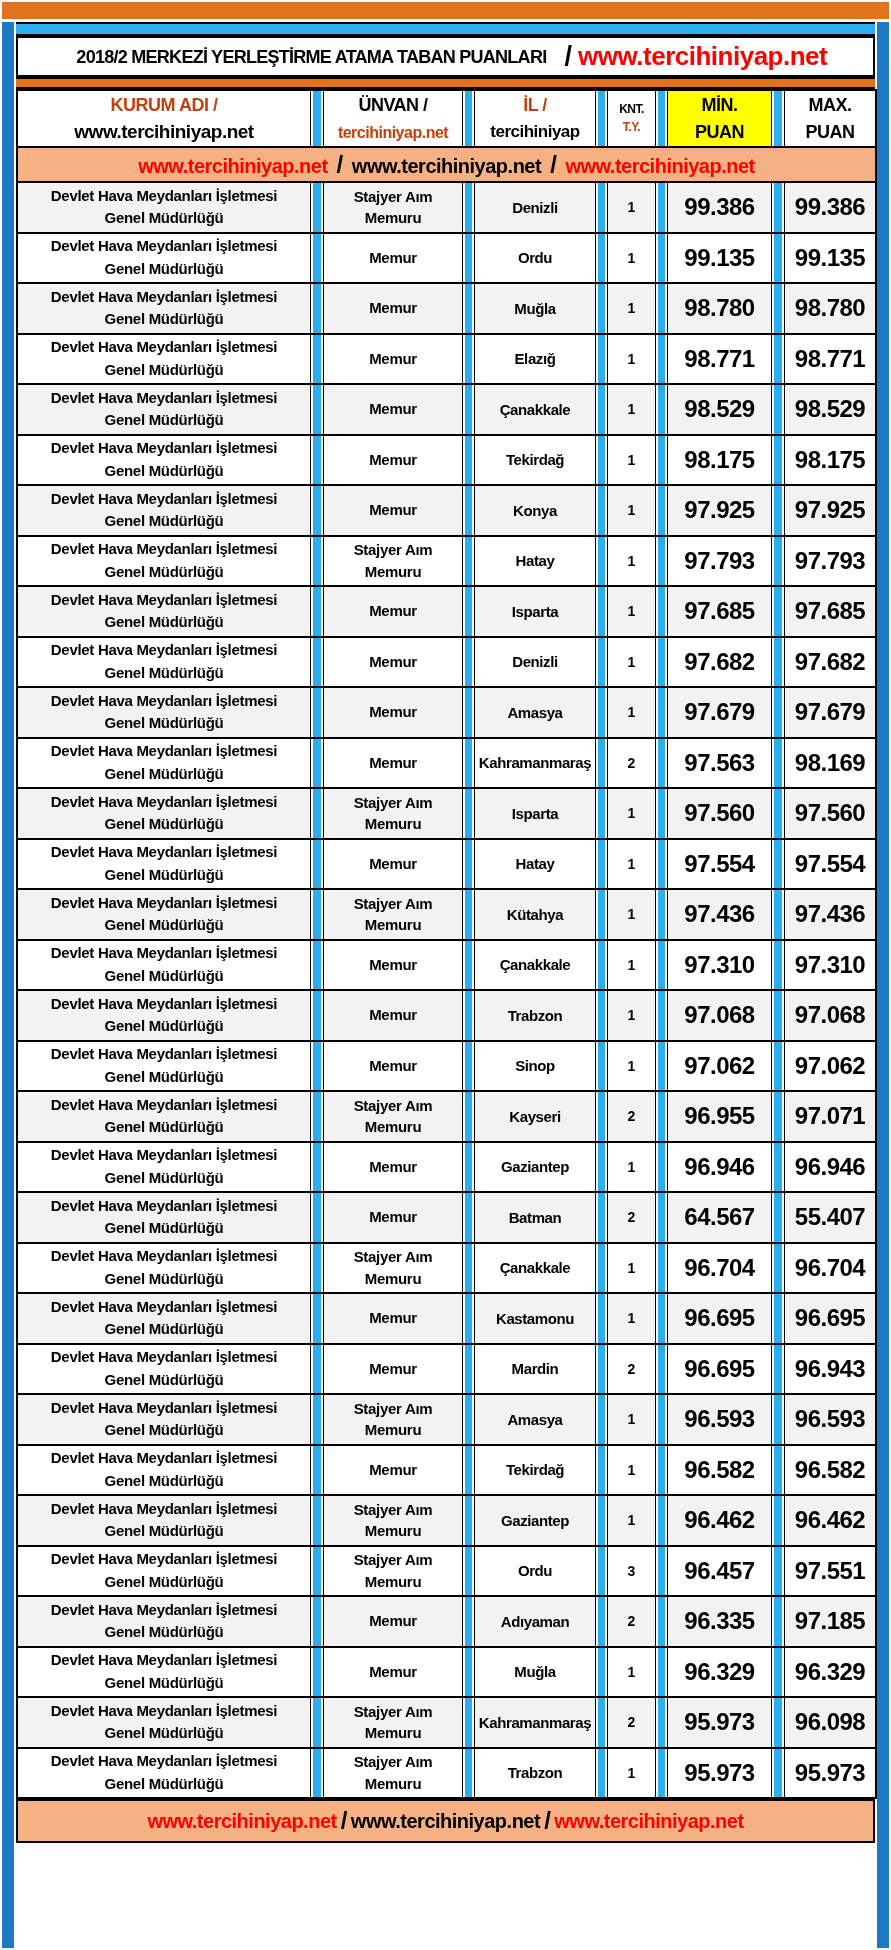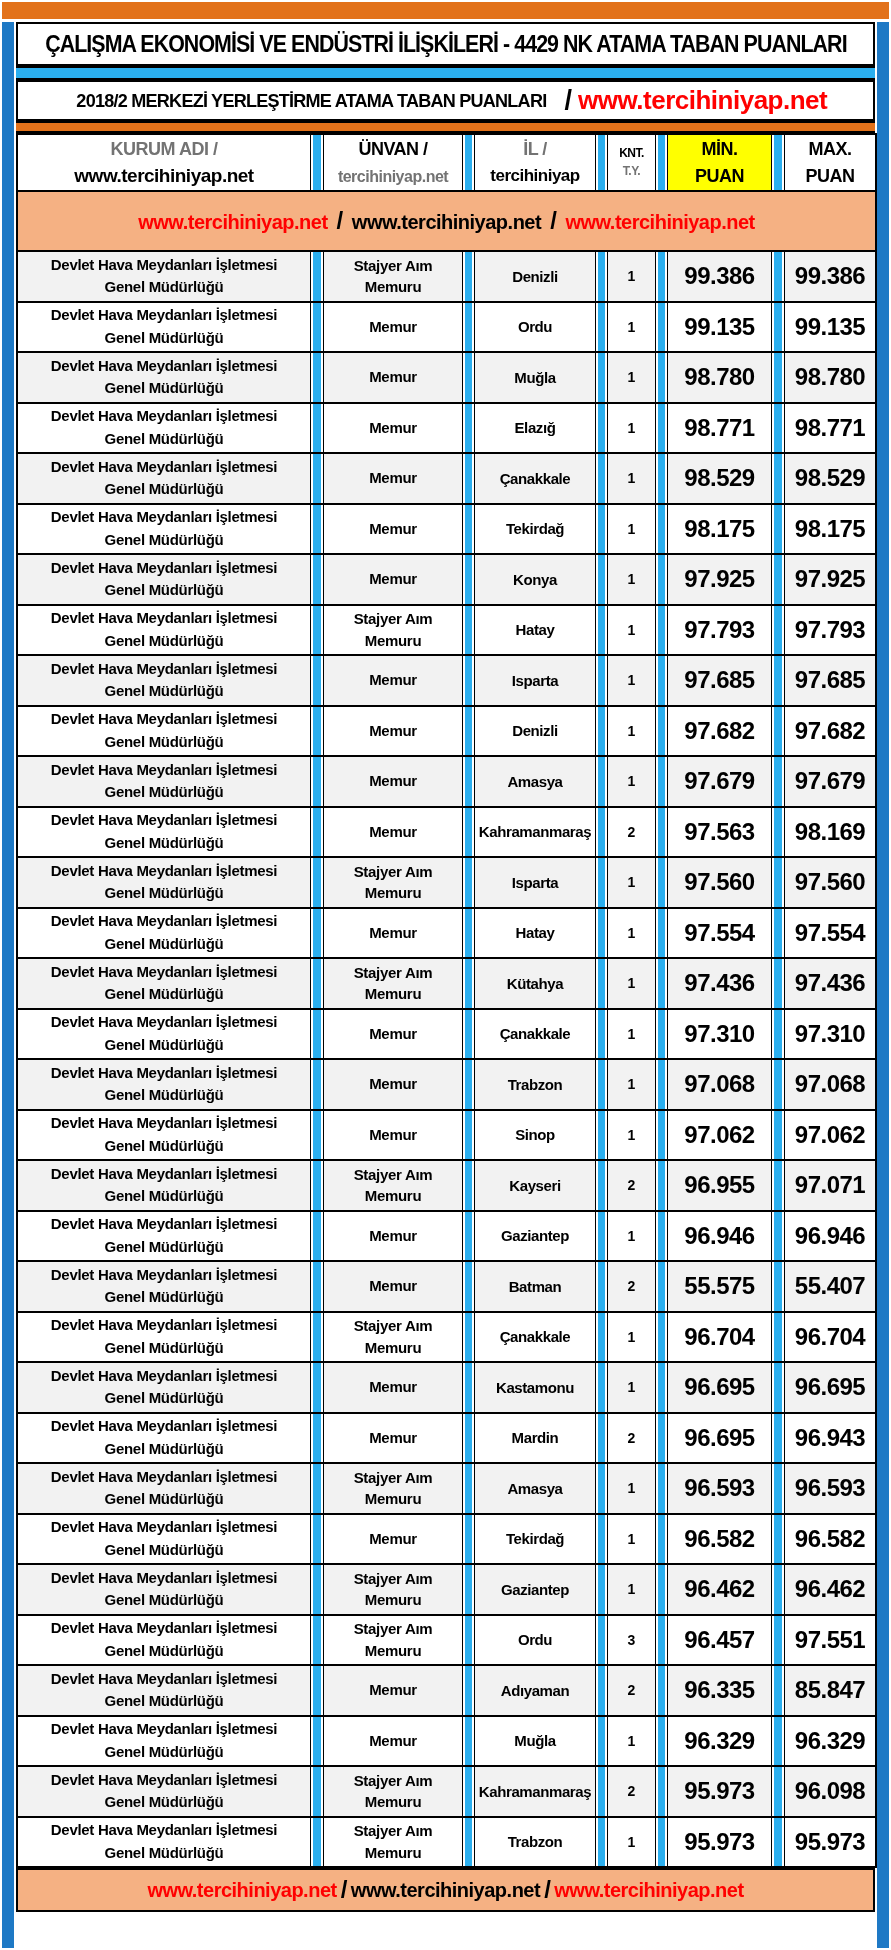--- a/index.html
+++ b/index.html
@@ -80,34 +80,34 @@
   th.hcell {
     border: 1px solid #000;
     height: 57px;
     background: #fff;
     font-size: 18px;
     line-height: 1.45;
     letter-spacing: -0.5px;
   }
   th.hcell .h-big { font-size: 19px; }
   th.hcell.yellow { background: #FFFF00; }
-  .red { color: #737373; }
+  .red { color: #c2410c; }
 
   td.gap, th.gap {
     border-top: 1px solid #000;
     border-bottom: 1px solid #000;
     background: linear-gradient(to right,
       #ffffff 0px, #ffffff 2px,
       #2BAFEF 2px, #2BAFEF calc(100% - 2px),
       #ffffff calc(100% - 2px), #ffffff 100%);
   }
 
   td.banner-cell {
     border: 1px solid #000;
-    height: 60px;
+    height: 35px;
     background: #F5B183;
     font-size: 20px;
     letter-spacing: -0.5px;
     white-space: nowrap;
   }
   .banner-black { color: #000; }
   .banner-red { color: #FF0000; }
   .banner-sep { color: #000; font-size: 24px; font-weight: bold; margin: 0 4px; }
 
   tr.data-row td.cell {
@@ -134,23 +134,20 @@
     white-space: nowrap;
   }
 </style>
 </head>
 <body>
 
 <div class="top-orange-bar"></div>
 
 <div class="frame">
 
-  <div class="title-box">
-    <span class="title-text">ÇALIŞMA EKONOMİSİ VE ENDÜSTRİ İLİŞKİLERİ - 4429 NK ATAMA TABAN PUANLARI</span>
-  </div>
 
   <div class="cyan-strip"></div>
 
   <div class="subtitle-box">
     <span class="subtitle-main">2018/2 MERKEZİ YERLEŞTİRME ATAMA TABAN PUANLARI</span>
     <span class="subtitle-slash">/</span>
     <span class="subtitle-url">www.tercihiniyap.net</span>
   </div>
 
   <div class="orange-strip"></div>
@@ -474,21 +471,21 @@
         </tr>
         <tr class="data-row odd">
           <td class="cell c-kurum">Devlet Hava Meydanları İşletmesi<br>Genel Müdürlüğü</td>
           <td class="gap"></td>
           <td class="cell c-unvan">Memur</td>
           <td class="gap"></td>
           <td class="cell c-il">Batman</td>
           <td class="gap"></td>
           <td class="cell c-knt">2</td>
           <td class="gap"></td>
-          <td class="cell c-min">55.575</td>
+          <td class="cell c-min">64.567</td>
           <td class="gap"></td>
           <td class="cell c-max">55.407</td>
         </tr>
         <tr class="data-row even">
           <td class="cell c-kurum">Devlet Hava Meydanları İşletmesi<br>Genel Müdürlüğü</td>
           <td class="gap"></td>
           <td class="cell c-unvan">Stajyer Aım<br>Memuru</td>
           <td class="gap"></td>
           <td class="cell c-il">Çanakkale</td>
           <td class="gap"></td>
@@ -580,21 +577,21 @@
           <td class="cell c-kurum">Devlet Hava Meydanları İşletmesi<br>Genel Müdürlüğü</td>
           <td class="gap"></td>
           <td class="cell c-unvan">Memur</td>
           <td class="gap"></td>
           <td class="cell c-il">Adıyaman</td>
           <td class="gap"></td>
           <td class="cell c-knt">2</td>
           <td class="gap"></td>
           <td class="cell c-min">96.335</td>
           <td class="gap"></td>
-          <td class="cell c-max">85.847</td>
+          <td class="cell c-max">97.185</td>
         </tr>
         <tr class="data-row even">
           <td class="cell c-kurum">Devlet Hava Meydanları İşletmesi<br>Genel Müdürlüğü</td>
           <td class="gap"></td>
           <td class="cell c-unvan">Memur</td>
           <td class="gap"></td>
           <td class="cell c-il">Muğla</td>
           <td class="gap"></td>
           <td class="cell c-knt">1</td>
           <td class="gap"></td>

